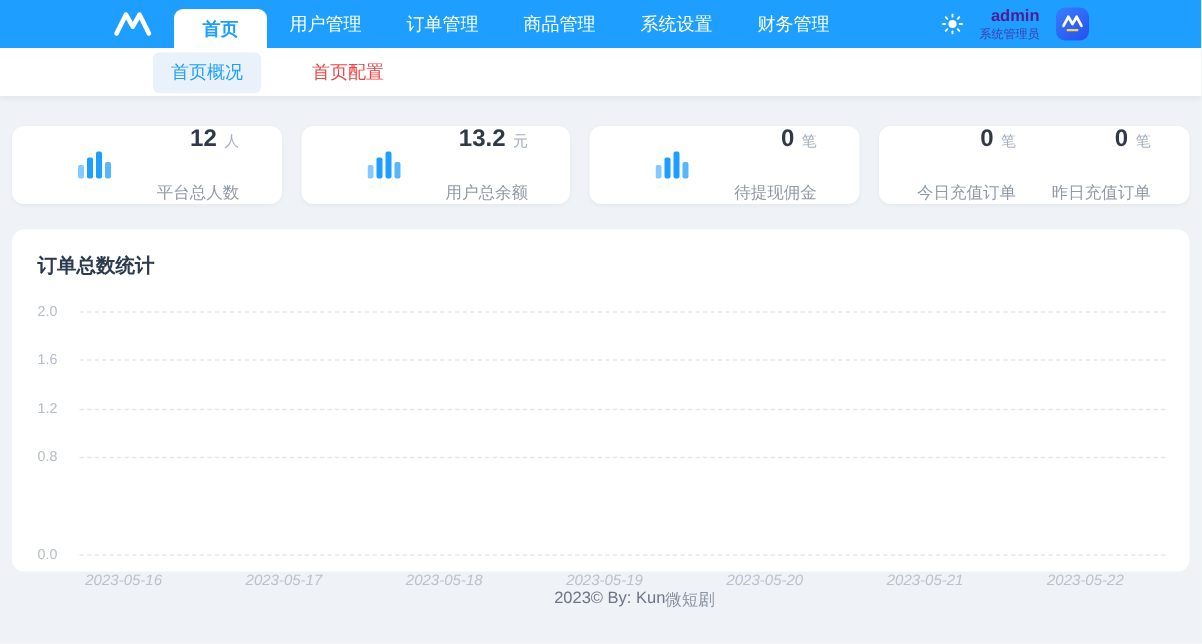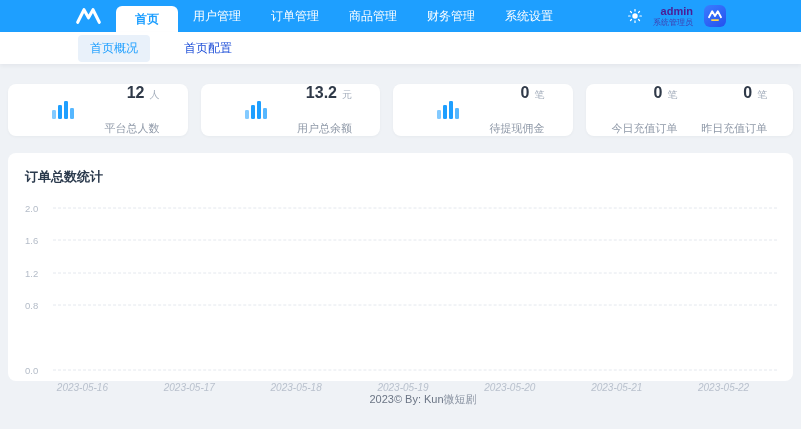--- a/index.html
+++ b/index.html
@@ -14,22 +14,22 @@
   .nav-item { color:#fff; font-size:12px; padding:0 15px; line-height:32px; cursor:pointer; white-space:nowrap; }
   .nav-item.active { background:#fff; color:#1e9fff; border-radius:6px 6px 0 0; height:26px; line-height:26px; font-weight:700; padding:0 19px; }
   .nav-right { margin-left:auto; display:flex; align-items:center; gap:11px; }
   .sun { display:flex; align-items:center; cursor:pointer; }
   .userinfo { text-align:right; color:#4c1d95; line-height:1.15; cursor:pointer; }
   .uname { font-size:11px; font-weight:700; }
   .urole { font-size:8px; opacity:.78; }
   .avatar { width:22px; height:22px; border-radius:6px; background:linear-gradient(145deg,#3a7dff,#2450ee); display:flex; flex-direction:column; align-items:center; justify-content:center; cursor:pointer; }
 
   
-  .subnav { height:32px; background:#fff; display:flex; align-items:center; padding:0 78px; gap:22px; box-shadow:0 2px 4px rgba(0,21,41,.05); position:relative; z-index:1; }
-  .pill { font-size:12px; color:#1d4ed8; padding:5px 12px; border-radius:4px; cursor:pointer; white-space:nowrap; }
+  .subnav { height:32px; background:#fff; display:flex; align-items:center; padding:0 102px; gap:22px; box-shadow:0 2px 4px rgba(0,21,41,.05); position:relative; z-index:1; }
+  .pill { font-size:12px; color:#ef4444; padding:5px 12px; border-radius:4px; cursor:pointer; white-space:nowrap; }
   .pill.active { background:#e9f1fa; color:#1e9fff; }
 
   
   .stats { display:flex; gap:13px; padding:20px 8px 0 8px; }
   .card { background:#fff; border-radius:8px; height:52px; flex:1; display:flex; align-items:center; box-shadow:0 1px 3px rgba(31,45,61,.04); }
   .card.single .icon { margin-left:44px; display:flex; }
   .card.single .stat { margin-left:auto; margin-right:28px; }
   .card.double { justify-content:space-around; padding:0 14px; }
   .stat { text-align:right; }
   .vrow { display:flex; align-items:baseline; justify-content:flex-end; gap:5px; }
@@ -61,22 +61,22 @@
     <div class="logo">
       <svg width="27" height="18" viewBox="0 0 30 20">
         <path d="M3 17 L10 3 L15 12 L20 3 L27 17" stroke="#fff" stroke-width="3.4" fill="none" stroke-linecap="round" stroke-linejoin="round"></path>
       </svg>
     </div>
     <nav class="nav">
       <div class="nav-item active">首页</div>
       <div class="nav-item">用户管理</div>
       <div class="nav-item">订单管理</div>
       <div class="nav-item">商品管理</div>
+      <div class="nav-item">系统设置</div>
       <div class="nav-item">财务管理</div>
-      <div class="nav-item">系统设置</div>
     </nav>
     <div class="nav-right">
       <div class="sun">
         <svg width="14" height="14" viewBox="0 0 16 16">
           <circle cx="8" cy="8" r="3.1" fill="#fff"></circle>
           <g stroke="#fff" stroke-width="1.4" stroke-linecap="round">
             <line x1="8" y1="0.7" x2="8" y2="2.4"></line>
               <line x1="8" y1="13.6" x2="8" y2="15.3"></line>
             <line x1="0.7" y1="8" x2="2.4" y2="8"></line>
               <line x1="13.6" y1="8" x2="15.3" y2="8"></line>

